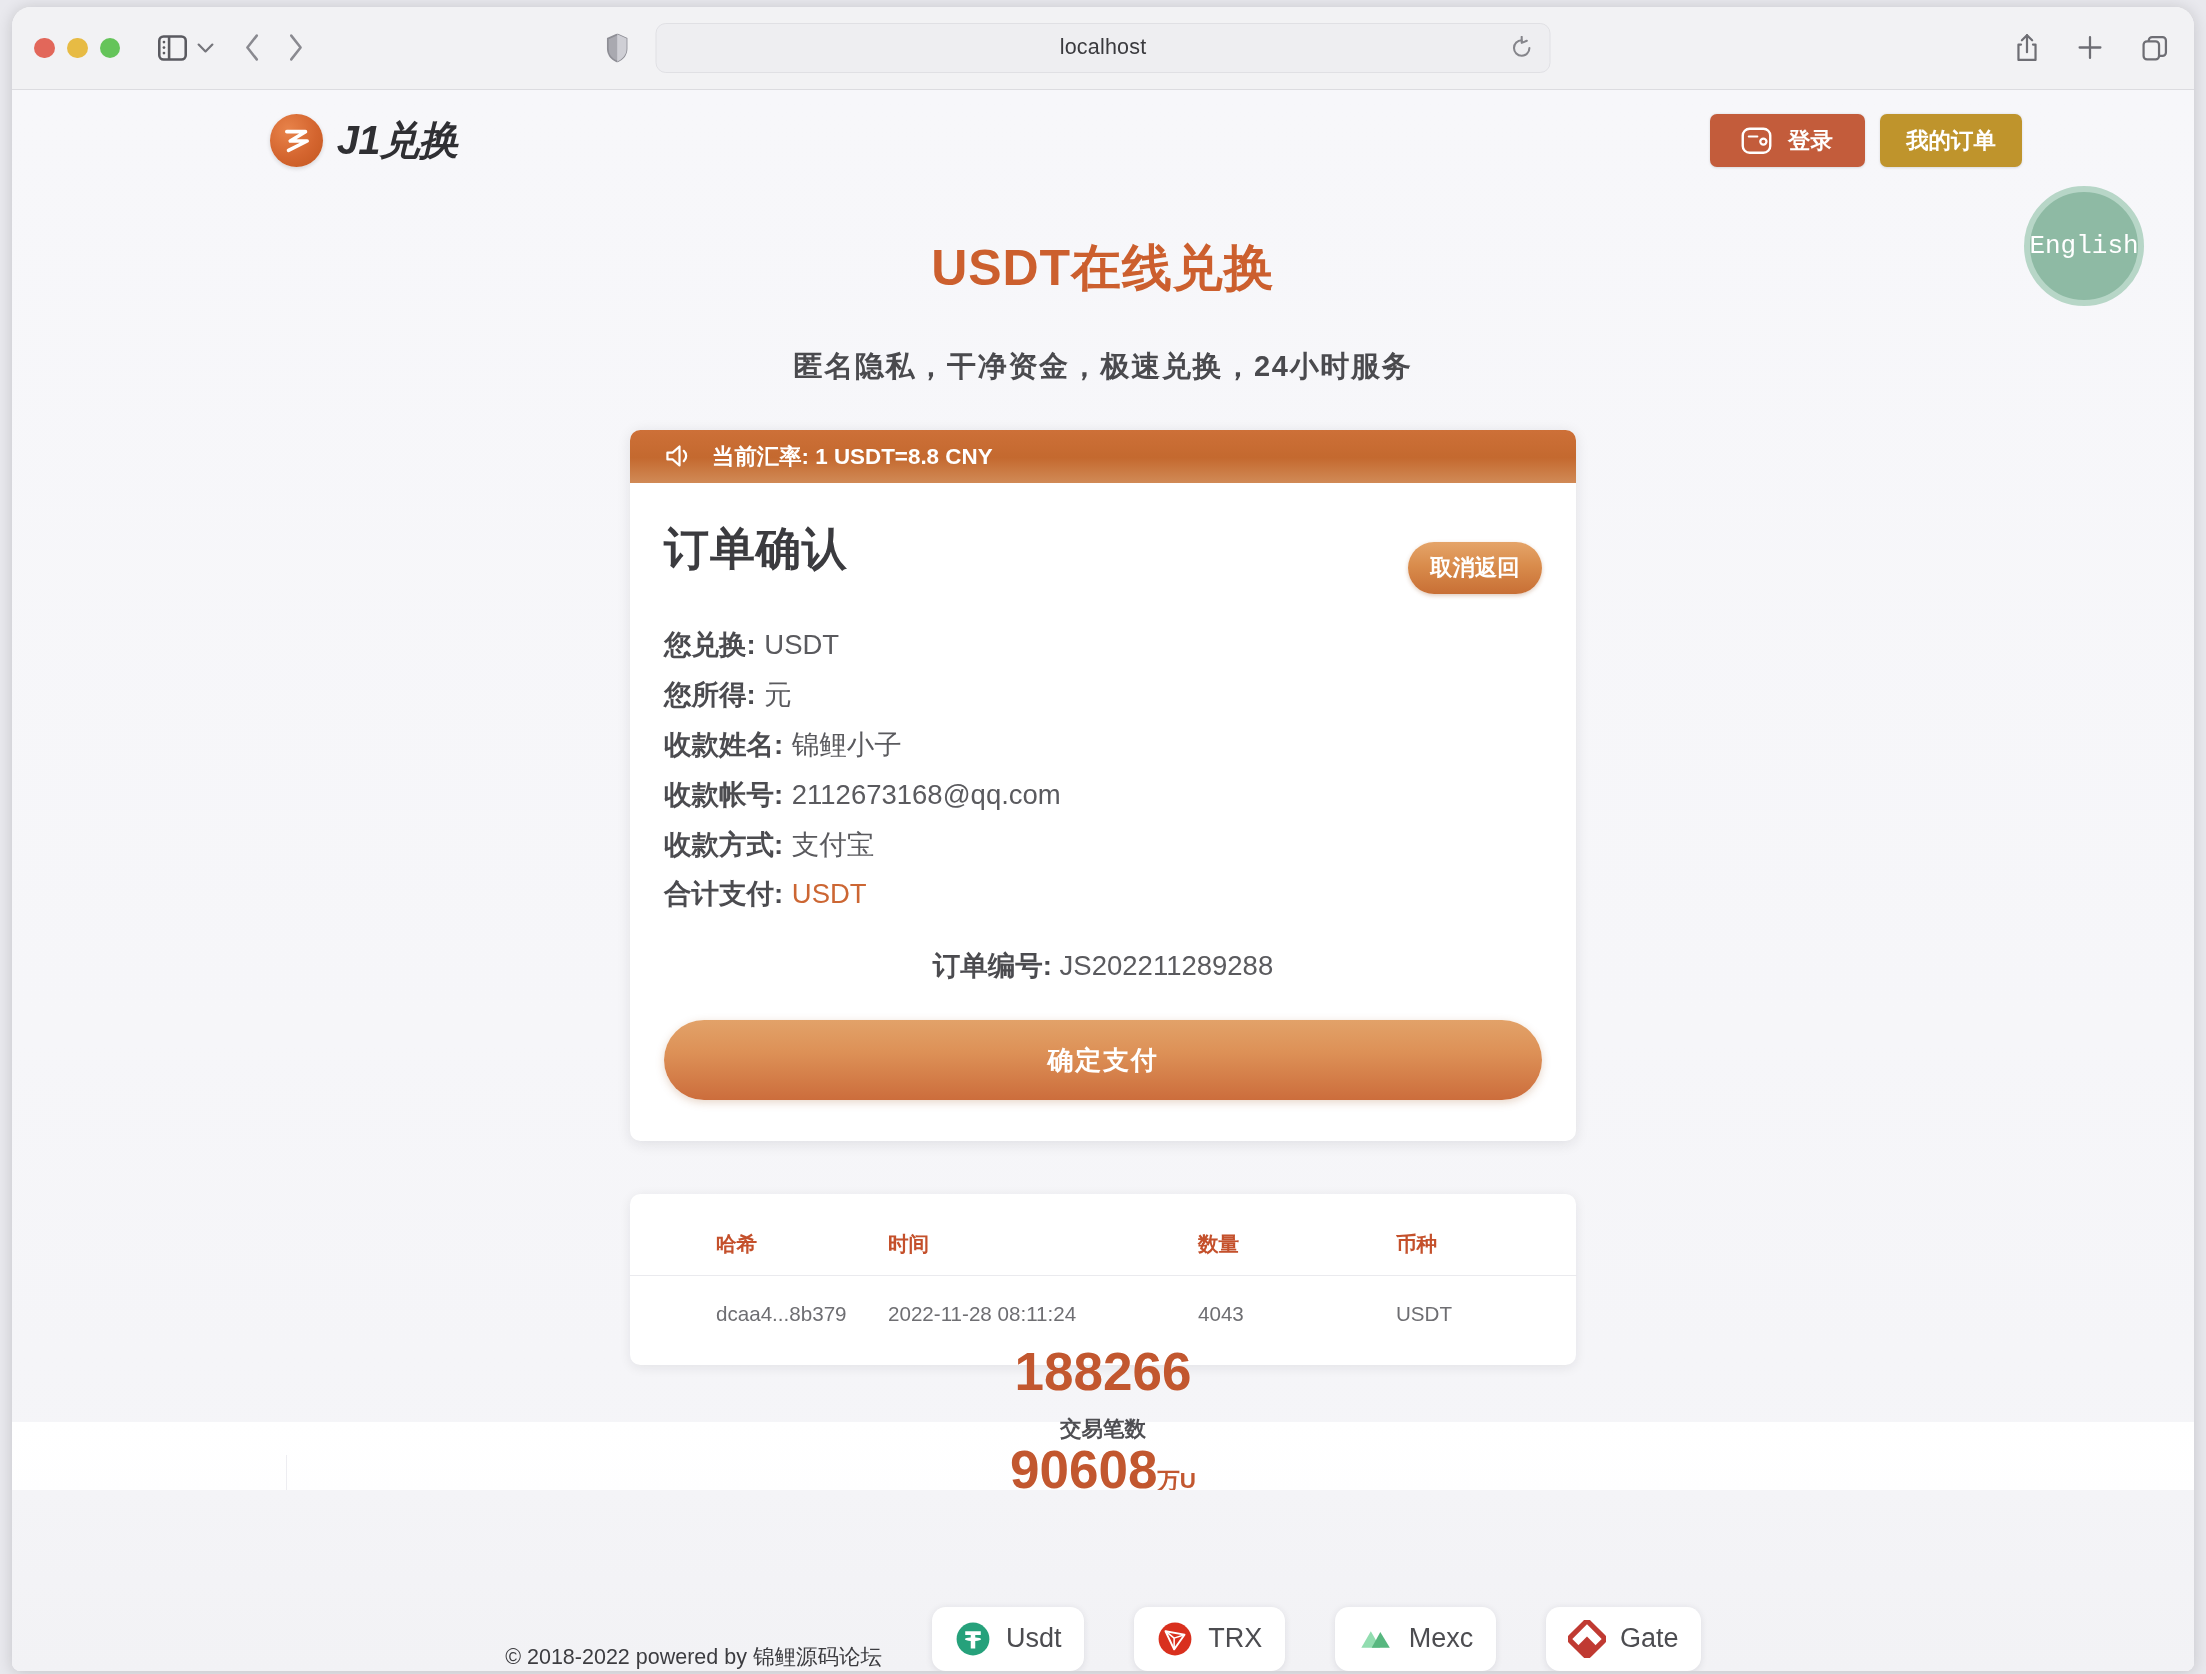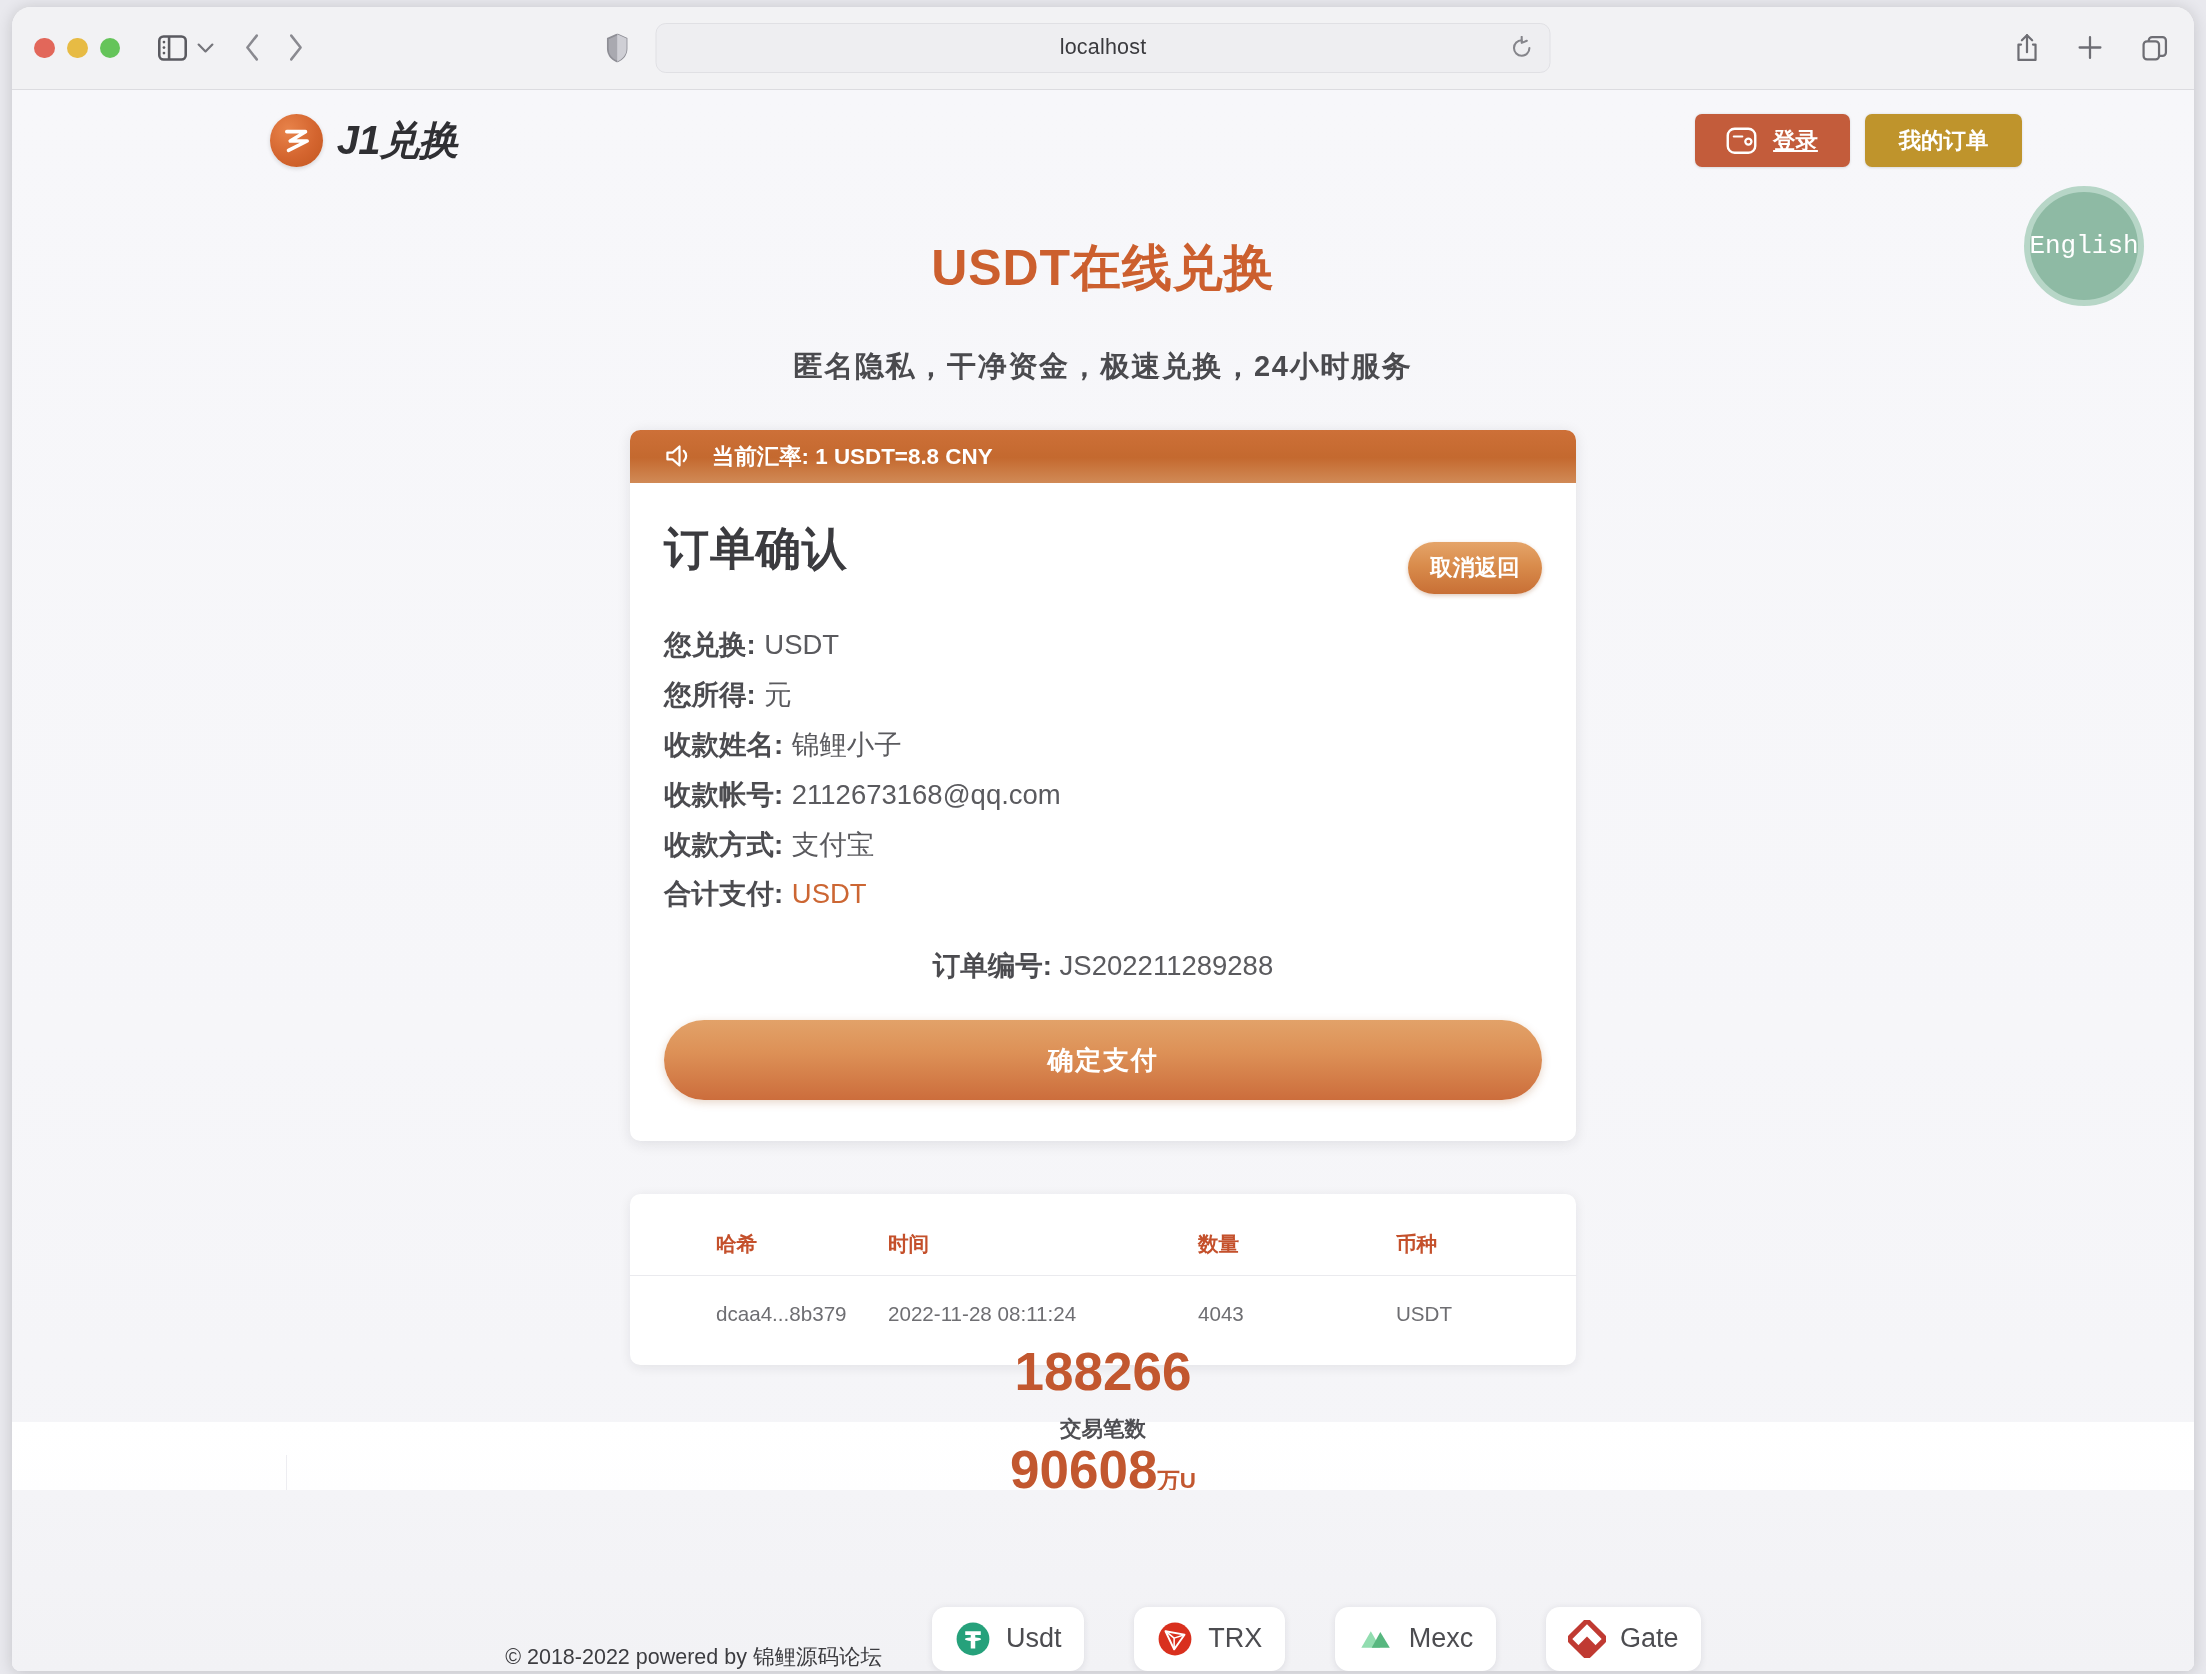--- a/index.html
+++ b/index.html
@@ -82,22 +82,22 @@
     font-style: italic; letter-spacing: -0.9px;
   }
   .header-actions { display: flex; align-items: center; gap: 15.5px; }
   .btn-login, .btn-orders {
     height: 53px; border-radius: 6.9px; border: none;
     color: #fff; font-size: 22.4px; font-weight: 700;
     display: flex; align-items: center; justify-content: center;
     cursor: pointer; font-family: inherit;
     box-shadow: 0 0.9px 2.6px rgba(0,0,0,.12);
   }
-  .btn-login { background: #c35c3b; padding: 0 26px; gap: 16px; width: 155px; text-decoration: underline; }
-  .btn-orders { background: #bf942c; padding: 0 24px; width: 157px; }
+  .btn-login { background: #c35c3b; padding: 0 26px; gap: 16px; width: 155px; }
+  .btn-orders { background: #bf942c; padding: 0 24px; width: 142px; }
 
   
   .lang-btn {
     position: absolute; right: 50px; top: 96px;
     width: 120px; height: 120px; border-radius: 50%;
     background: #8ebaa4;
     border: 6px solid #b7d6c7;
     color: #fff; font-size: 26px;
     display: flex; align-items: center; justify-content: center;
     cursor: pointer;

